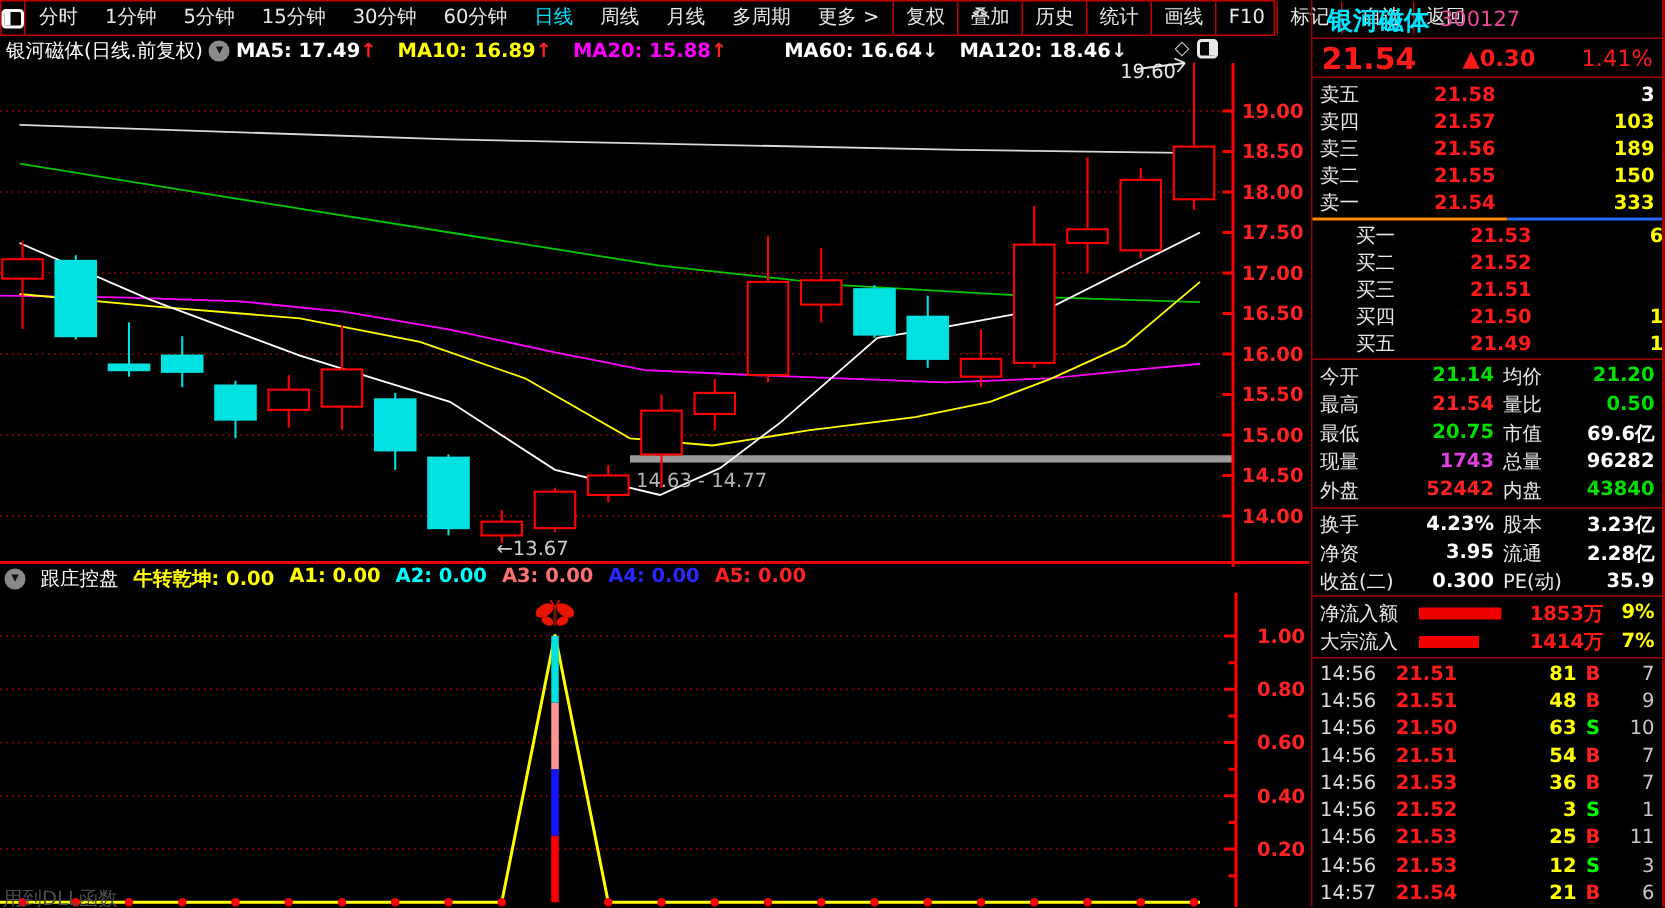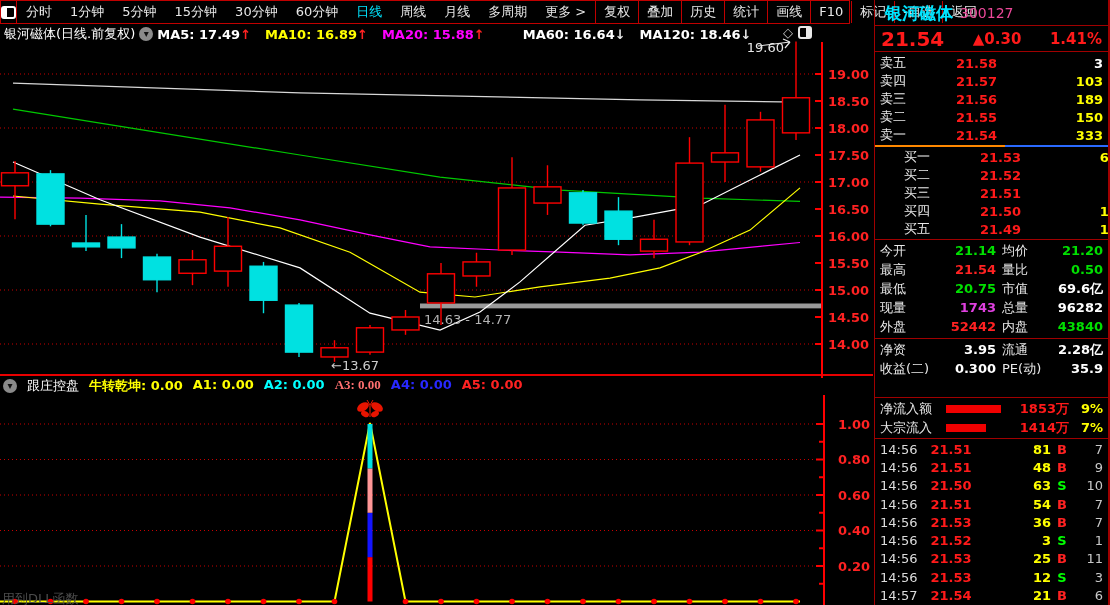--- a/index.html
+++ b/index.html
@@ -42,21 +42,21 @@
   .footer-note{position:absolute;left:2px;top:590px;font-size:13px;color:#4c4c4c;z-index:4;}
   
   .right-panel{position:absolute;left:874px;top:0;width:234px;height:605px;border-left:1px solid #a00000;font-size:13px;}
   .stock-title{position:absolute;left:10px;top:1px;height:24px;display:flex;align-items:center;gap:7px;}
   .stock-name{color:#00e5ff;font-size:17px;font-weight:700;}
   .stock-code{color:#ec4899;font-size:14px;font-weight:400;}
   .price-row{position:absolute;left:0;top:25px;width:100%;height:27px;display:flex;align-items:center;
              justify-content:space-between;padding:0 6px;border-top:1px solid #a00000;border-bottom:1px solid #a00000;}
   .p-last{color:#ff1a1a;font-size:20px;font-weight:700;}
   .p-chg{color:#ff1a1a;font-size:15px;font-weight:700;}
-  .p-pct{color:#ff1a1a;font-size:15px;font-weight:700;}
+  .p-pct{color:#ff1a1a;font-size:15px;font-weight:400;}
   .obrows{position:absolute;left:0;width:100%;}
   .sells{top:54px;} .buys{top:148px;margin-left:24px;}
   .obrow{display:grid;grid-template-columns:40px 1fr 70px;height:18px;align-items:center;padding:0 5px;cursor:pointer;}
   .obl{color:#e8e8e8;} .obp{color:#ff1a1a;font-weight:700;text-align:center;} .obq{font-weight:700;text-align:right;}
   .ratio{position:absolute;left:0;top:145px;width:100%;height:2px;display:flex;}
   .hr{position:absolute;left:0;width:100%;height:1px;background:#a00000;}
   .info{position:absolute;left:0;width:100%;}
   .info1{top:241px;} .info2{top:340px;}
   .inforow{display:grid;grid-template-columns:60px 56px 52px 1fr;height:19px;align-items:center;padding:0 5px;}
   .inforow .il{color:#e8e8e8;} .inforow .iv{font-weight:700;text-align:right;}
@@ -213,21 +213,21 @@
 
   <div class="hline-main"></div>
 
   <div class="indicator-header">
     <span class="chev-circle">▾</span>
     <span class="ind-name">跟庄控盘</span>
     <span id="ind-fields" style="display:flex;gap:10px;">
         <span class="ind-field" style="color: rgb(255, 255, 0);">牛转乾坤: 0.00</span>
         <span class="ind-field" style="color: rgb(255, 255, 0);">A1: 0.00</span>
         <span class="ind-field" style="color: rgb(0, 255, 255);">A2: 0.00</span>
-        <span class="ind-field" style="color: rgb(255, 112, 112); font-family: Liberation Serif, serif;">A3: 0.00</span>
+        <span class="ind-field" style="color: rgb(255, 112, 112);">A3: 0.00</span>
         <span class="ind-field" style="color: rgb(40, 40, 255);">A4: 0.00</span>
         <span class="ind-field" style="color: rgb(255, 34, 34);">A5: 0.00</span>
       </span>
   </div>
 
   <svg id="sub-chart" width="873" height="210">
       <line x1="0" y1="171" x2="820" y2="171" stroke="#c80000" stroke-width="1" stroke-dasharray="1 3"></line>
       <line x1="0" y1="135.5" x2="820" y2="135.5" stroke="#c80000" stroke-width="1" stroke-dasharray="1 3"></line>
       <line x1="0" y1="99.99999999999999" x2="820" y2="99.99999999999999" stroke="#c80000" stroke-width="1" stroke-dasharray="1 3"></line>
       <line x1="0" y1="64.5" x2="820" y2="64.5" stroke="#c80000" stroke-width="1" stroke-dasharray="1 3"></line>
@@ -385,20 +385,26 @@
         <div class="inforow">
           <span class="il">外盘</span>
           <span class="iv" style="color: rgb(255, 34, 34);">52442</span>
           <span class="il" style="padding-left: 6px;">内盘</span>
           <span class="iv" style="color: rgb(0, 224, 0);">43840</span>
         </div>
       </div>
     <div class="hr" style="top:338px;"></div>
     <div class="info info2" id="info2">
         <div class="inforow">
+          <span class="il">换手</span>
+          <span class="iv" style="color: rgb(255, 255, 255);">4.23%</span>
+          <span class="il" style="padding-left: 6px;">股本</span>
+          <span class="iv" style="color: rgb(255, 255, 255);">3.23亿</span>
+        </div>
+        <div class="inforow">
           <span class="il">净资</span>
           <span class="iv" style="color: rgb(255, 255, 255);">3.95</span>
           <span class="il" style="padding-left: 6px;">流通</span>
           <span class="iv" style="color: rgb(255, 255, 255);">2.28亿</span>
         </div>
         <div class="inforow">
           <span class="il">收益(二)</span>
           <span class="iv" style="color: rgb(255, 255, 255);">0.300</span>
           <span class="il" style="padding-left: 6px;">PE(动)</span>
           <span class="iv" style="color: rgb(255, 255, 255);">35.9</span>

